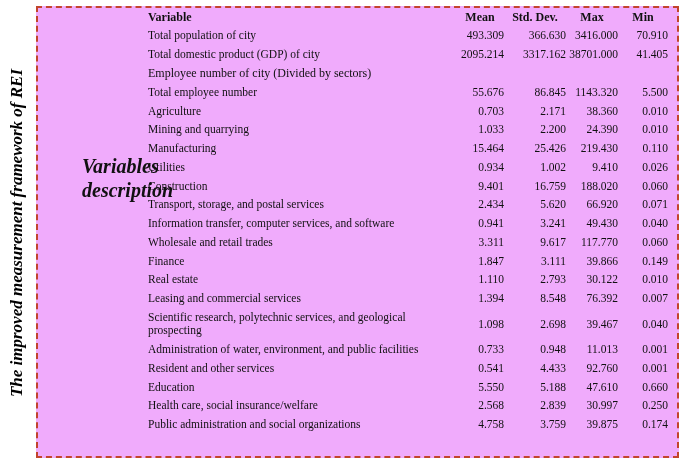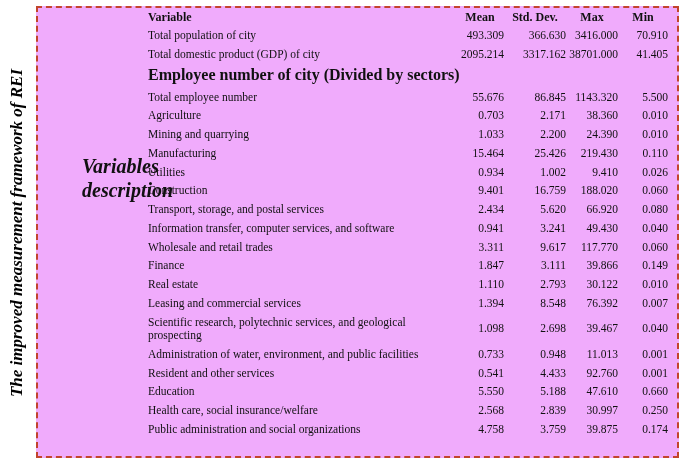--- a/index.html
+++ b/index.html
@@ -62,21 +62,21 @@
     padding: 2.6px 0;
     vertical-align: middle;
   }
   th.var-col, td.var-col {
     text-align: left;
     padding-right: 10px;
   }
   th { font-weight: bold; font-size: 12px; }
   th.num-col { text-align: center; }
   td.num-col { text-align: right; padding-right: 6px; }
-  tr.section-row td { font-weight: bold; font-size: 16px; }
+  tr.section-row td { font-weight: normal; font-size: 12px; }
   col.c-var { width: 308px; }
   col.c-mean { width: 48px; }
   col.c-std { width: 62px; }
   col.c-max { width: 52px; }
   col.c-min { width: 50px; }
 </style>
 </head>
 <body>
 
 <div class="vertical-title">The improved measurement framework of REI</div>
@@ -160,21 +160,21 @@
         <td class="num-col">9.401</td>
         <td class="num-col">16.759</td>
         <td class="num-col">188.020</td>
         <td class="num-col">0.060</td>
       </tr>
       <tr>
         <td class="var-col">Transport, storage, and postal services</td>
         <td class="num-col">2.434</td>
         <td class="num-col">5.620</td>
         <td class="num-col">66.920</td>
-        <td class="num-col">0.080</td>
+        <td class="num-col">0.071</td>
       </tr>
       <tr>
         <td class="var-col">Information transfer, computer services, and software</td>
         <td class="num-col">0.941</td>
         <td class="num-col">3.241</td>
         <td class="num-col">49.430</td>
         <td class="num-col">0.040</td>
       </tr>
       <tr>
         <td class="var-col">Wholesale and retail trades</td>

